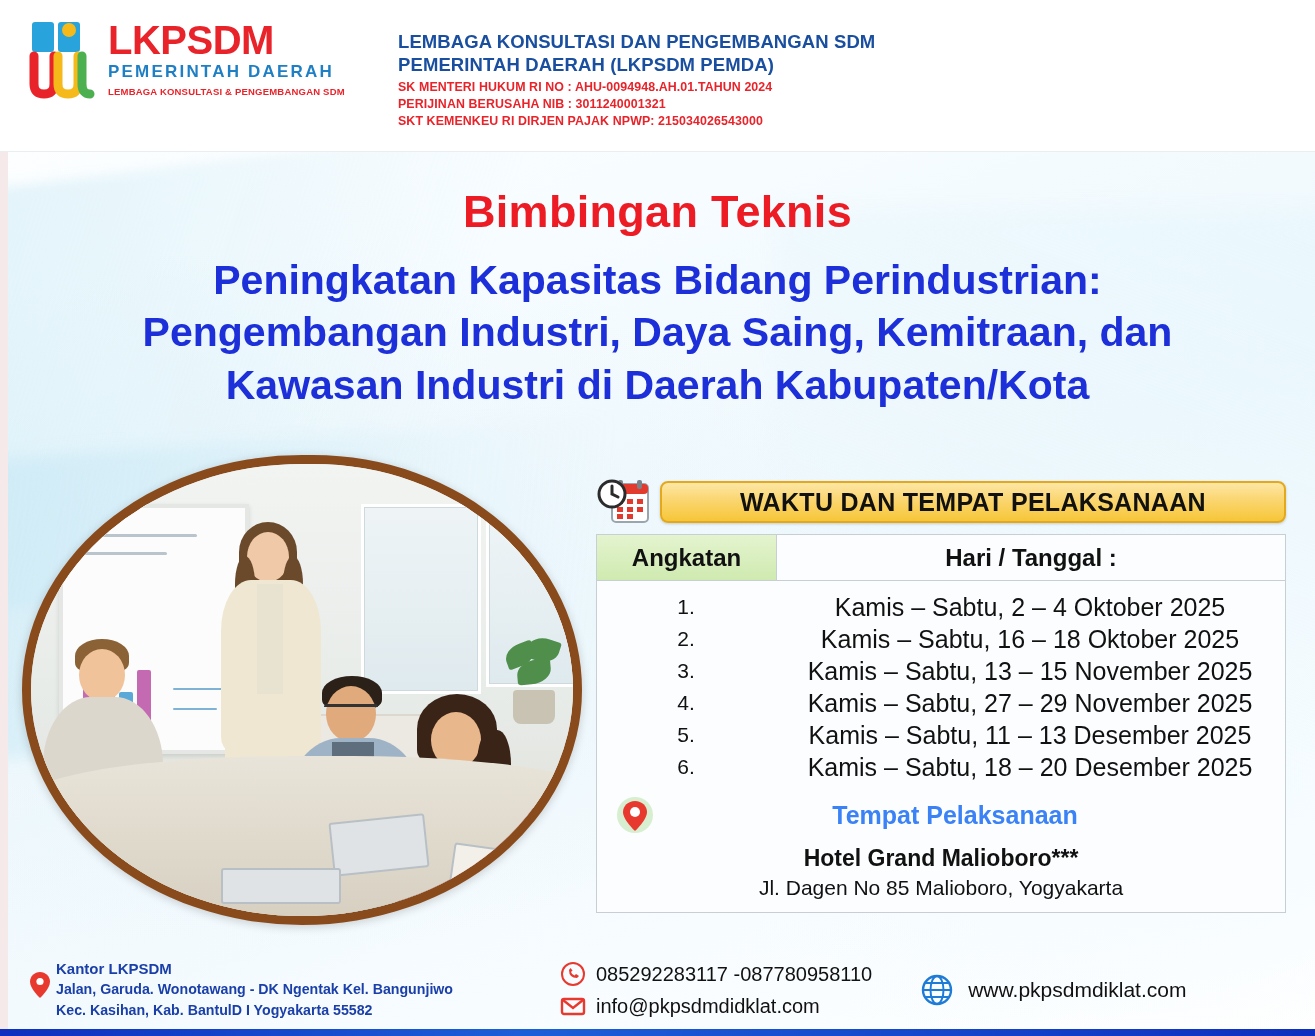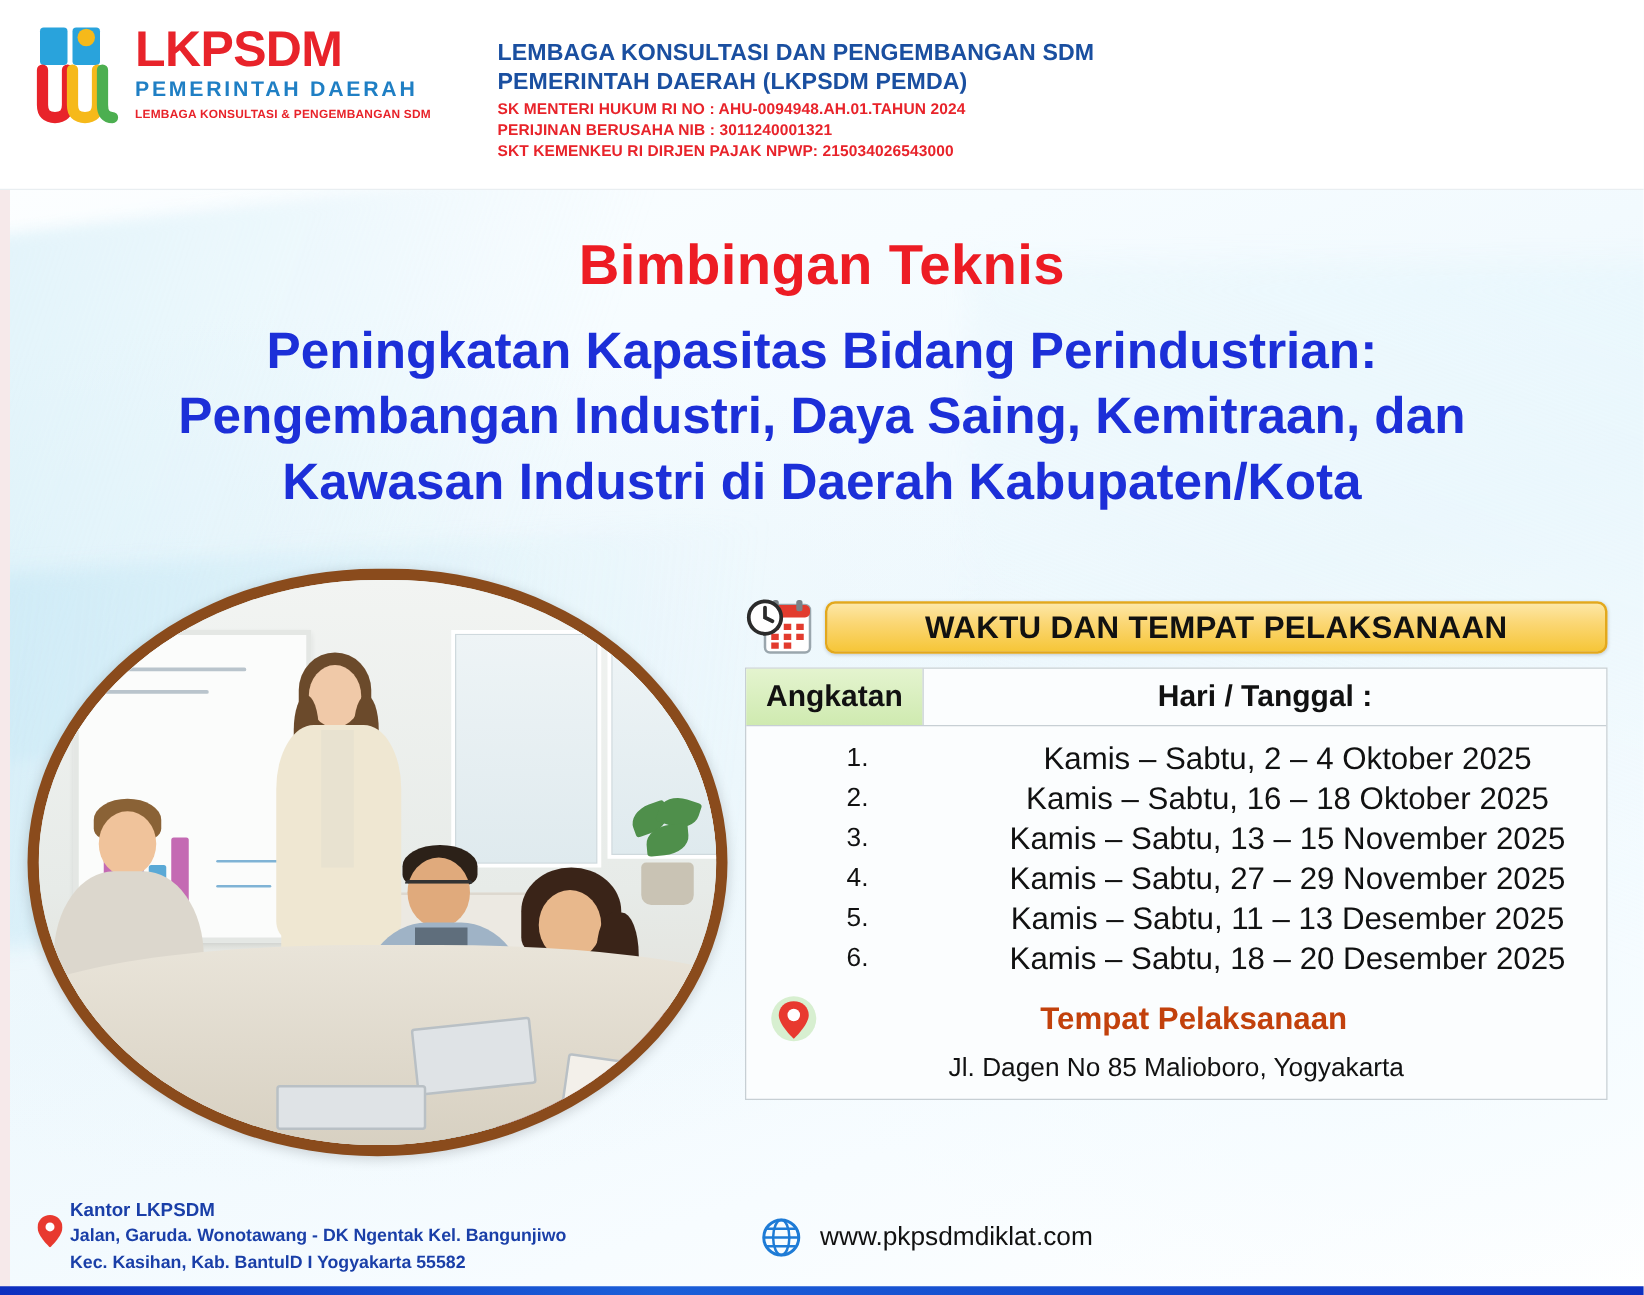--- a/index.html
+++ b/index.html
@@ -163,41 +163,41 @@
     margin-top: 8px;
     border: 1px solid #c7cfd4;
     background: #fbfdfe;
   }
   .row-head {
     display: flex; align-items: center;
     border-bottom: 1px solid #c7cfd4;
     height: 46px;
   }
   .th-angkatan {
-    width: 142px; height: 100%;
+    width: 180px; height: 100%;
     background: linear-gradient(180deg,#e4f4cf,#cfeab0);
     border-right: 1px solid #c7cfd4;
     display:flex; align-items:center; justify-content:center;
     font-size: 24px; font-weight: bold; color:#111;
   }
   .th-hari {
     flex: 1; display:flex; align-items:center; justify-content:center;
     font-size: 24px; font-weight: bold; color:#111;
   }
   .sched { padding: 10px 0 6px; }
   .sched-row { display: flex; align-items: center; height: 32px; }
   .s-no { width: 178px; text-align:center; font-size: 21px; color:#111; }
   .s-date { flex: 1; text-align:center; font-size: 25px; color:#111; }
   .place-head {
     display:flex; align-items:center; gap: 10px;
     padding: 4px 0 2px 18px;
   }
   .pin-icon { width: 40px; height: 44px; position: relative; flex:none;}
   .place-title {
-    flex:1; text-align:center; font-size: 25px; font-weight: bold; color:#c2410c;
+    flex:1; text-align:center; font-size: 25px; font-weight: bold; color:#3b82f6;
     padding-right: 40px;
   }
   .hotel { text-align:center; font-size: 23px; font-weight: bold; color:#111; margin-top: 6px;}
   .hotel-addr { text-align:center; font-size: 21px; color:#111; margin: 4px 0 12px;}
 
   
   .footer {
     position: absolute; left: 0; bottom: 0; width: 1315px; height: 92px;
     z-index: 7;
     display: flex; align-items: center;
@@ -389,37 +389,58 @@
       <div class="place-head">
         <div class="pin-icon">
           <svg width="40" height="44" viewBox="0 0 40 44">
             <circle cx="20" cy="22" r="18" fill="#d7efd0"></circle>
             <path d="M20 8 C13 8 8 13 8 19 C8 27 20 38 20 38 C20 38 32 27 32 19 C32 13 27 8 20 8 Z" fill="#e8392f"></path>
             <circle cx="20" cy="19" r="5" fill="#ffffff"></circle>
           </svg>
         </div>
         <div class="place-title">Tempat  Pelaksanaan</div>
       </div>
+      <div class="hotel">Hotel Grand Malioboro***</div>
       <div class="hotel-addr">Jl. Dagen No 85 Malioboro, Yogyakarta</div>
     </div>
   </div>
 
   <div class="footer">
     <div class="f-office">
       <div class="f-pin">
         <svg width="20" height="26" viewBox="0 0 20 26">
           <path d="M10 0 C4.5 0 0 4.4 0 9.8 C0 17 10 26 10 26 C10 26 20 17 20 9.8 C20 4.4 15.5 0 10 0 Z" fill="#e8392f"></path>
           <circle cx="10" cy="9.5" r="3.6" fill="#ffffff"></circle>
         </svg>
       </div>
       <div class="f-office-title">Kantor LKPSDM</div>
       <div class="f-office-addr">Jalan, Garuda. Wonotawang - DK Ngentak Kel. Bangunjiwo</div>
       <div class="f-office-addr" style="margin-top:0">Kec. Kasihan, Kab. BantulD I Yogyakarta 55582</div>
     </div>
 
+    <div class="f-contact">
+      <div class="f-line">
+        <span class="ic">
+          <svg width="26" height="26" viewBox="0 0 26 26">
+            <circle cx="13" cy="13" r="11" fill="none" stroke="#e8392f" stroke-width="2"></circle>
+            <path d="M9 9 q0 8 8 8 l2-2 -3-2 -1.5 1.5 q-3-1.5 -3.5-3.5 L12.5 9.5 10.5 7 Z" fill="#e8392f"></path>
+          </svg>
+        </span>
+        <span>085292283117 -087780958110</span>
+      </div>
+      <div class="f-line">
+        <span class="ic">
+          <svg width="26" height="26" viewBox="0 0 26 26">
+            <rect x="2" y="6" width="22" height="15" rx="2" fill="none" stroke="#e8392f" stroke-width="2.4"></rect>
+            <path d="M3 7 L13 15 L23 7" fill="none" stroke="#e8392f" stroke-width="2.4"></path>
+          </svg>
+        </span>
+        <span>info@pkpsdmdidklat.com</span>
+      </div>
+    </div>
 
     <div class="f-web">
       <span class="ic" style="width:34px;height:34px;">
         <svg width="34" height="34" viewBox="0 0 34 34">
           <circle cx="17" cy="17" r="14" fill="none" stroke="#1e7bd6" stroke-width="2.4"></circle>
           <ellipse cx="17" cy="17" rx="6.5" ry="14" fill="none" stroke="#1e7bd6" stroke-width="2"></ellipse>
           <path d="M3.5 17 H30.5 M5.5 10 H28.5 M5.5 24 H28.5" stroke="#1e7bd6" stroke-width="2" fill="none"></path>
         </svg>
       </span>
       <span>www.pkpsdmdiklat.com</span>

